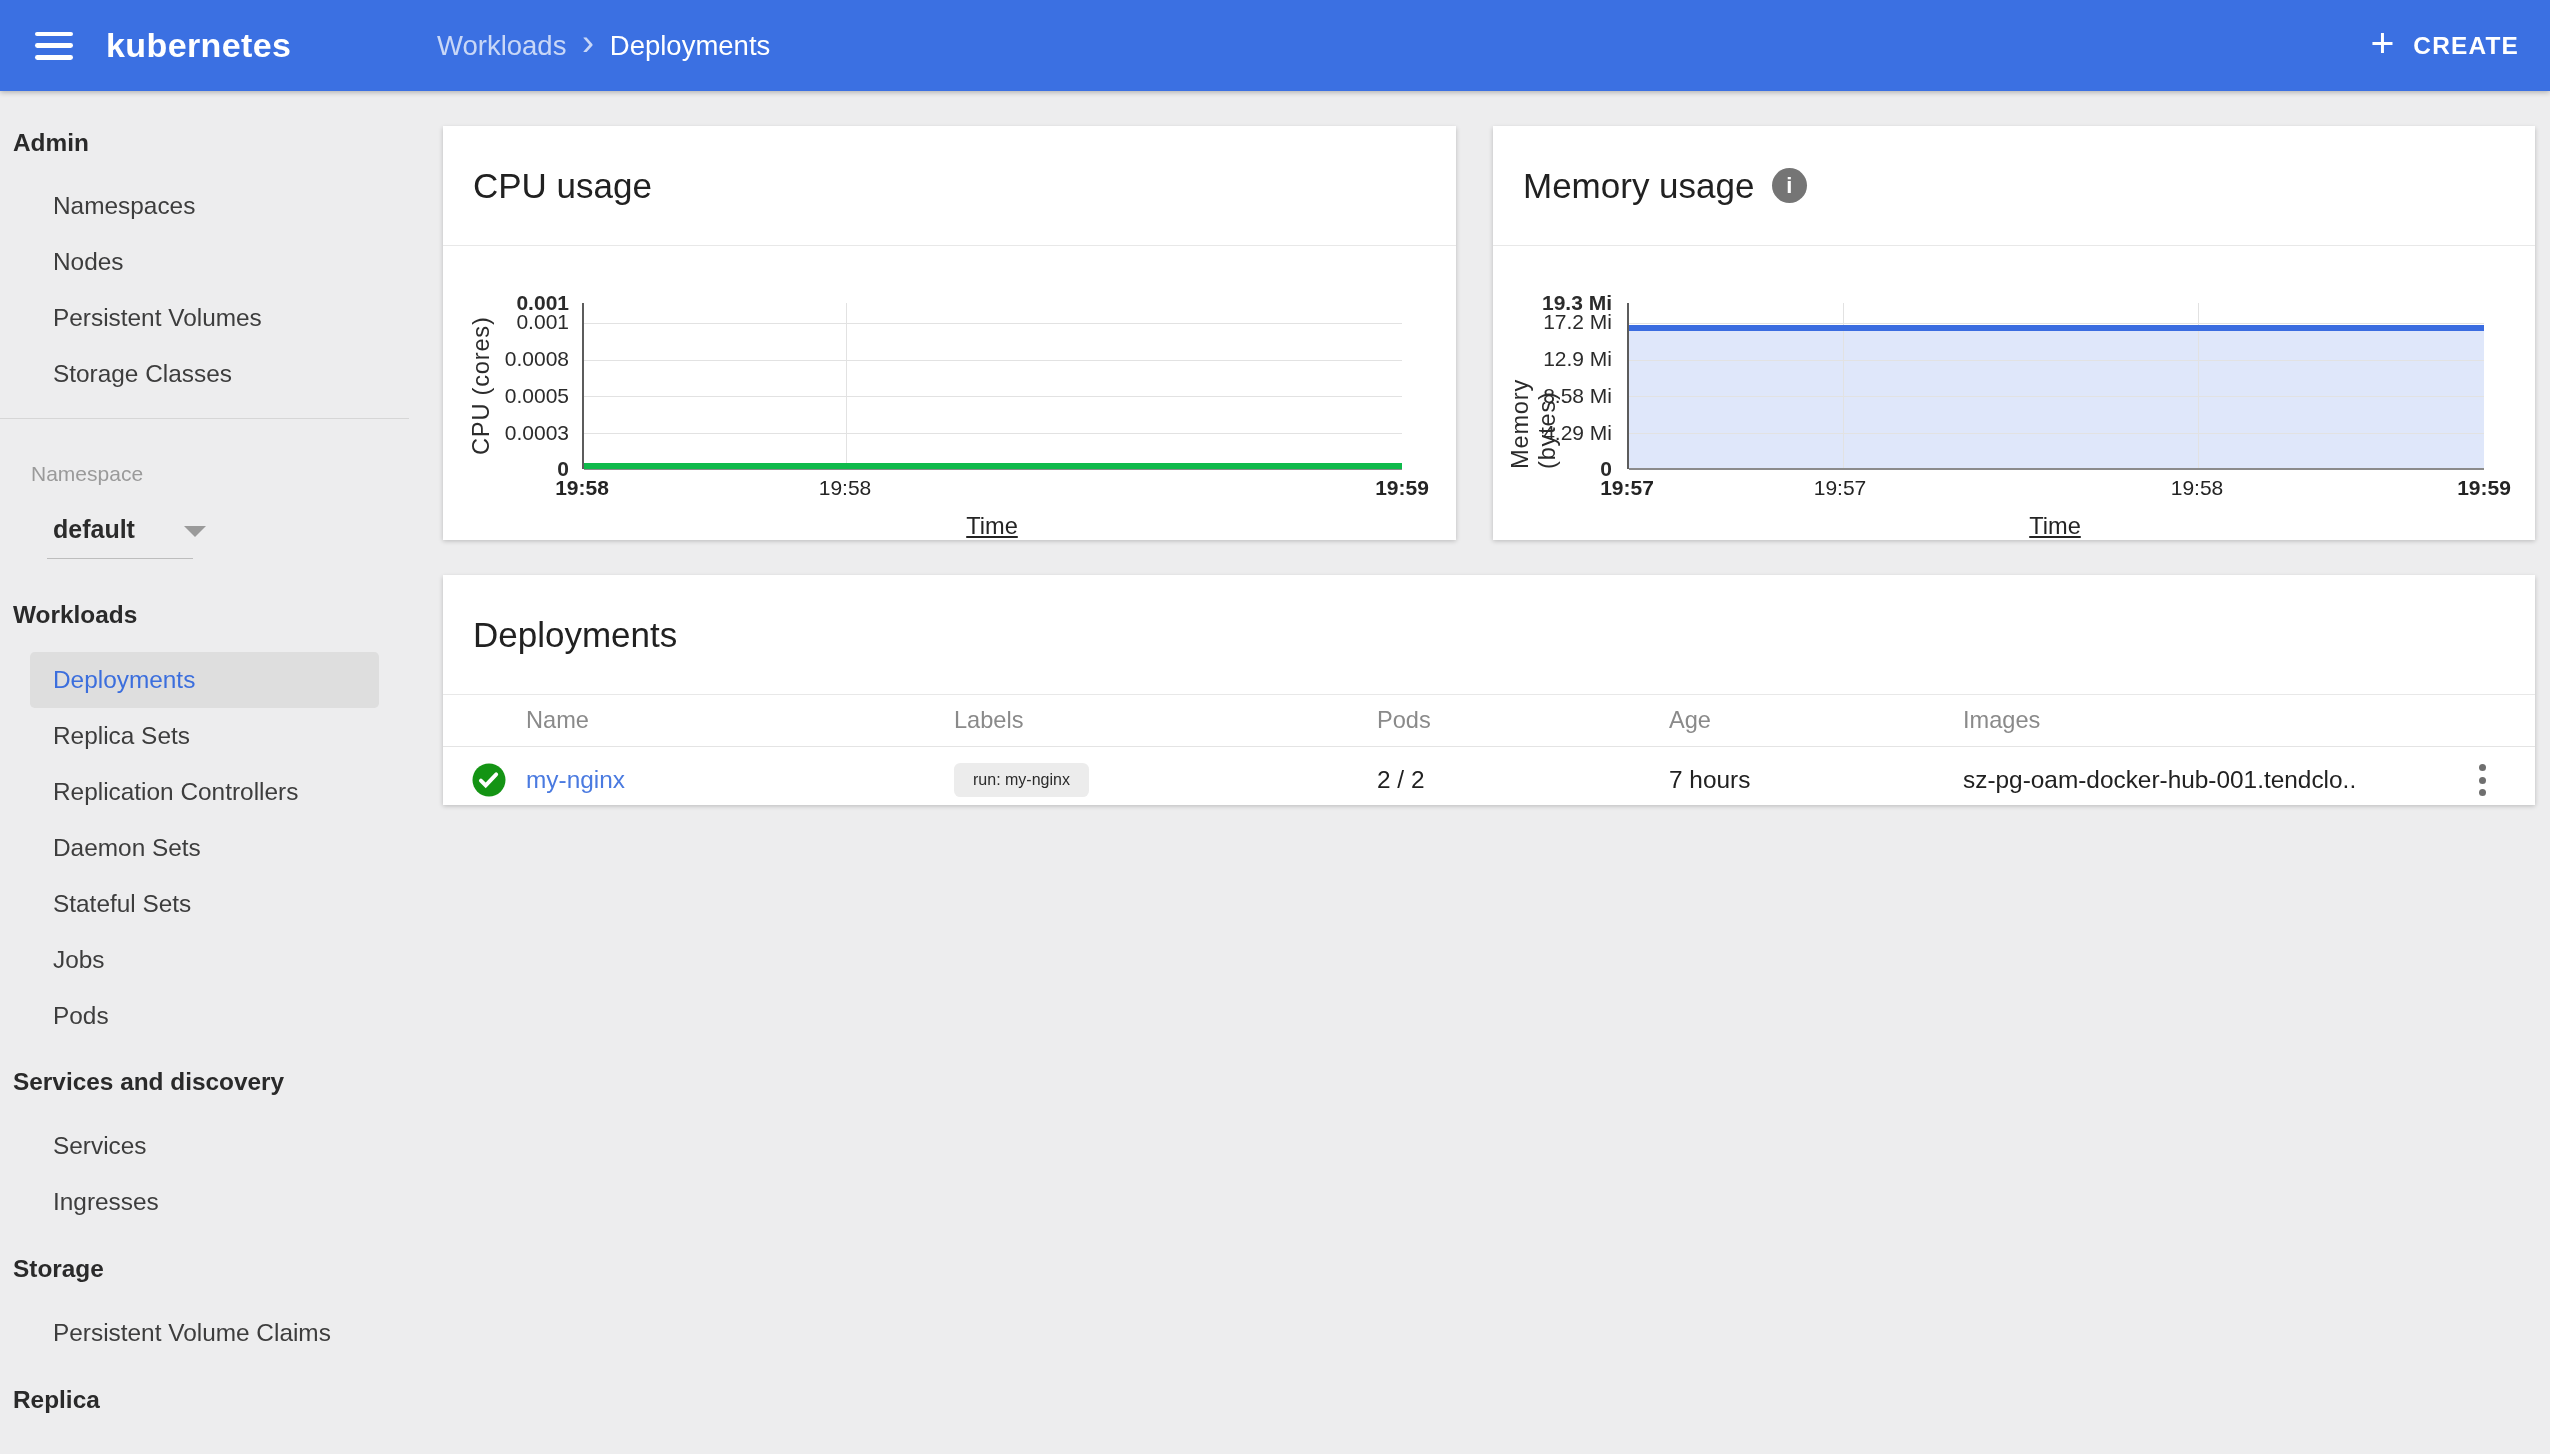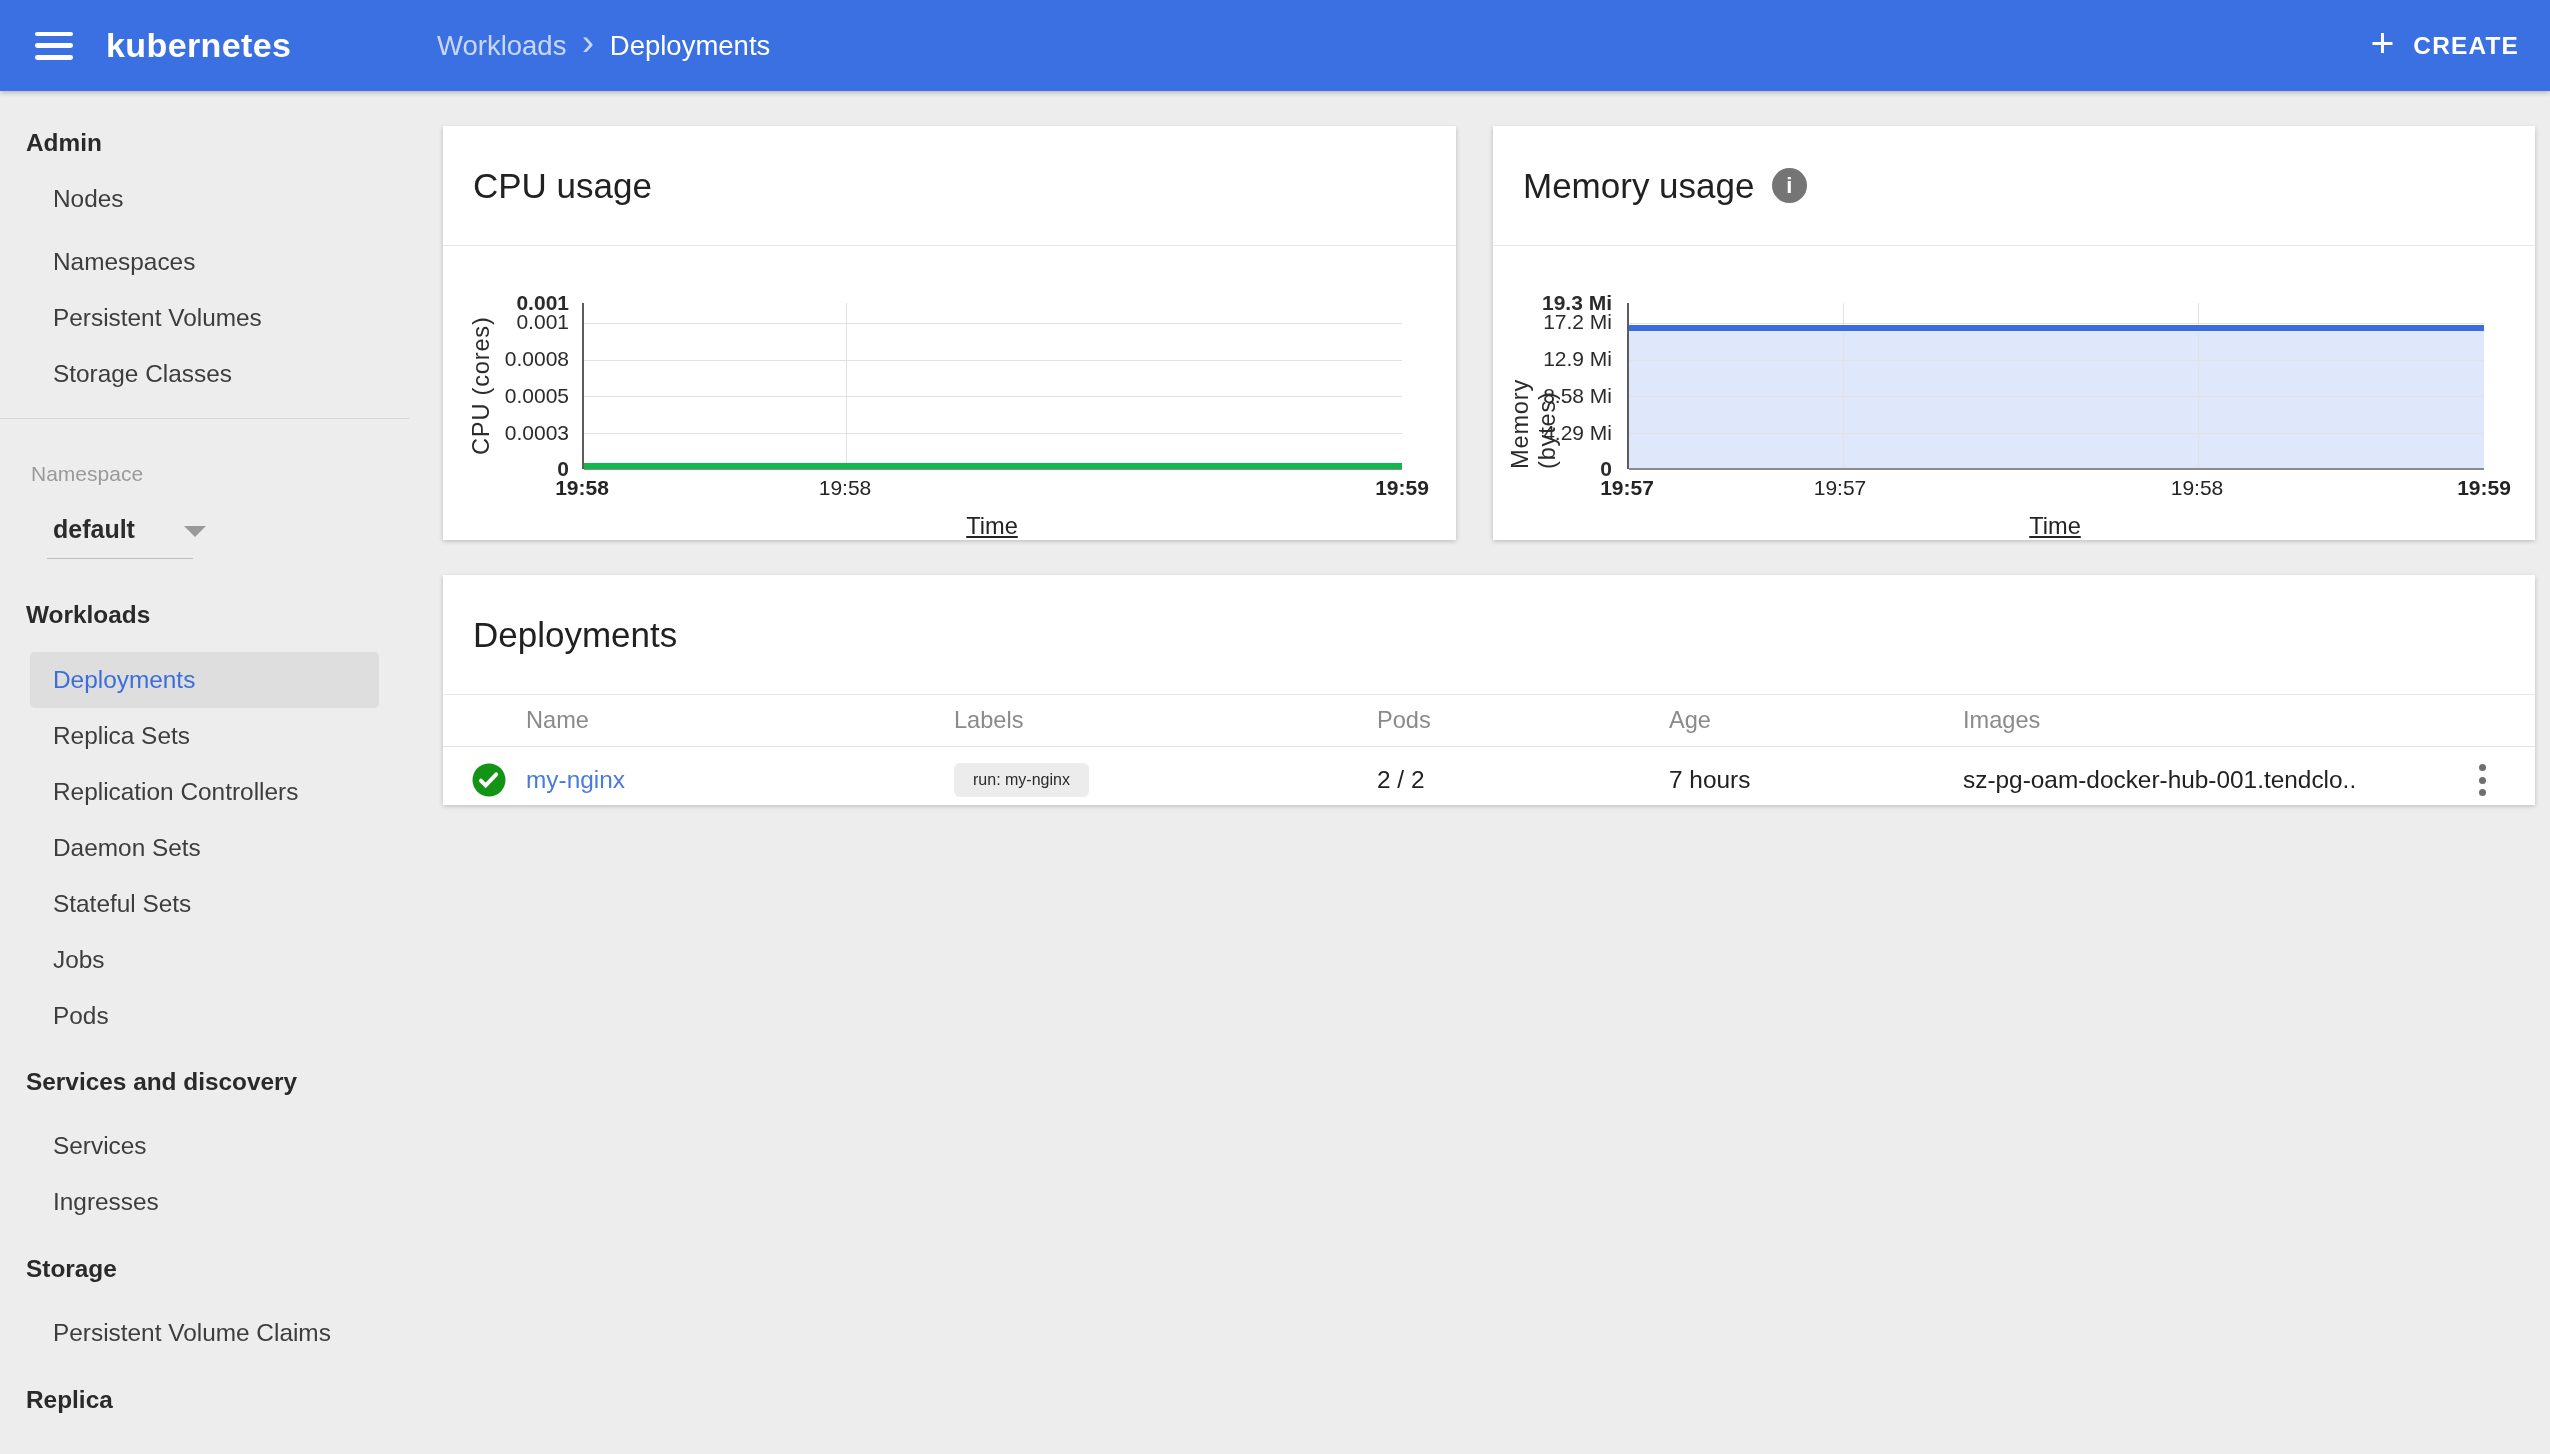--- a/index.html
+++ b/index.html
@@ -25,21 +25,21 @@
   .breadcrumb { position:absolute; left:437px; top:0; height:91px; display:flex; align-items:center; font-size:27.5px; }
   .crumb-parent { color:rgba(255,255,255,.72); text-decoration:none; cursor:pointer; }
   .crumb-sep { color:rgba(255,255,255,.72); font-size:36px; margin:0 15.7px 4.7px 15.7px; }
   .crumb-current { color:#fff; }
   .create-btn { position:absolute; right:31px; top:0; height:91px; display:flex; align-items:center; gap:19px; background:none; border:none; color:#fff; cursor:pointer; }
   .plus-glyph { font-size:41px; font-weight:400; line-height:41px; margin-top:-3.1px; }
   .create-label { font-size:24.4px; font-weight:bold; letter-spacing:1.2px; font-family:"Liberation Sans",sans-serif; }
 
   
   .sidebar { position:absolute; left:0; top:91px; width:409px; bottom:0; padding-top:23.6px; overflow:hidden; }
-  .nav-title { height:56px; display:flex; align-items:center; padding-left:26px; font-size:24.4px; font-weight:bold; color:#2a2a2a; }
+  .nav-title { height:56px; display:flex; align-items:center; padding-left:13px; font-size:24.4px; font-weight:bold; color:#2a2a2a; }
   .nav-item { height:56px; display:flex; align-items:center; margin:0 30px; padding-left:23px; border-radius:4.7px; font-size:24.4px; color:#3d3d3d; cursor:pointer; }
   .nav-item.selected { background:#dedede; color:#3b6edd; }
   .mt10 { margin-top:7.9px; } .mt12 { margin-top:9.4px; } .mt14 { margin-top:11px; } .mt36 { margin-top:28px; }
   .side-divider { height:0.8px; background:#d6d6d6; margin-top:15.7px; }
   .ns-label { margin-top:40px; height:31px; display:flex; align-items:center; padding-left:31px; font-size:21px; color:#9a9a9a; }
   .ns-select { margin-top:22px; height:35px; display:flex; align-items:center; padding-left:53px; font-size:25px; font-weight:bold; color:#2b2b2b; cursor:pointer; }
   .caret-down { width:0; height:0; border-left:11px solid transparent; border-right:11px solid transparent; border-top:11.8px solid #9a9a9a; margin-left:49px; margin-top:4.7px; }
   .ns-underline { margin:11px 0 0 47px; width:146px; border-bottom:1.6px solid #bdbdbd; }
 
   
@@ -97,22 +97,22 @@
     <span class="crumb-current">Deployments</span>
   </nav>
   <button class="create-btn">
     <span class="plus-glyph">+</span>
     <span class="create-label">CREATE</span>
   </button>
 </header>
 
 <aside class="sidebar">
   <div class="nav-title">Admin</div>
+  <div class="nav-item mt10">Namespaces</div>
   <div class="nav-item">Nodes</div>
-  <div class="nav-item mt10">Namespaces</div>
   <div class="nav-item">Persistent Volumes</div>
   <div class="nav-item">Storage Classes</div>
 
   <div class="side-divider"></div>
 
   <div class="ns-label">Namespace</div>
   <div class="ns-select">
     <span>default</span>
     <span class="caret-down"></span>
   </div>

